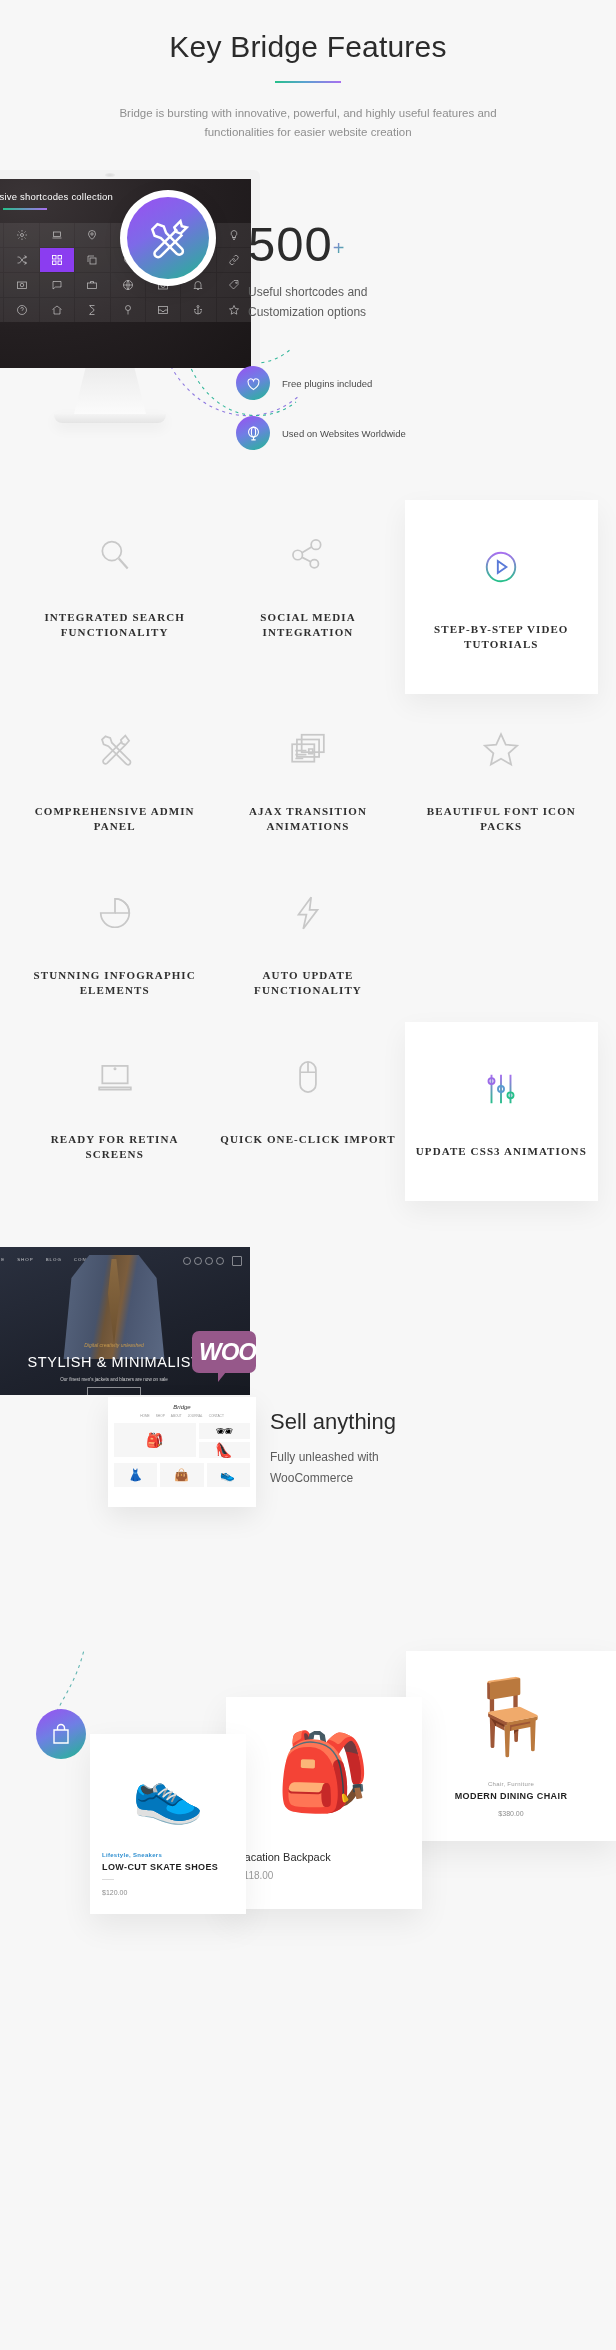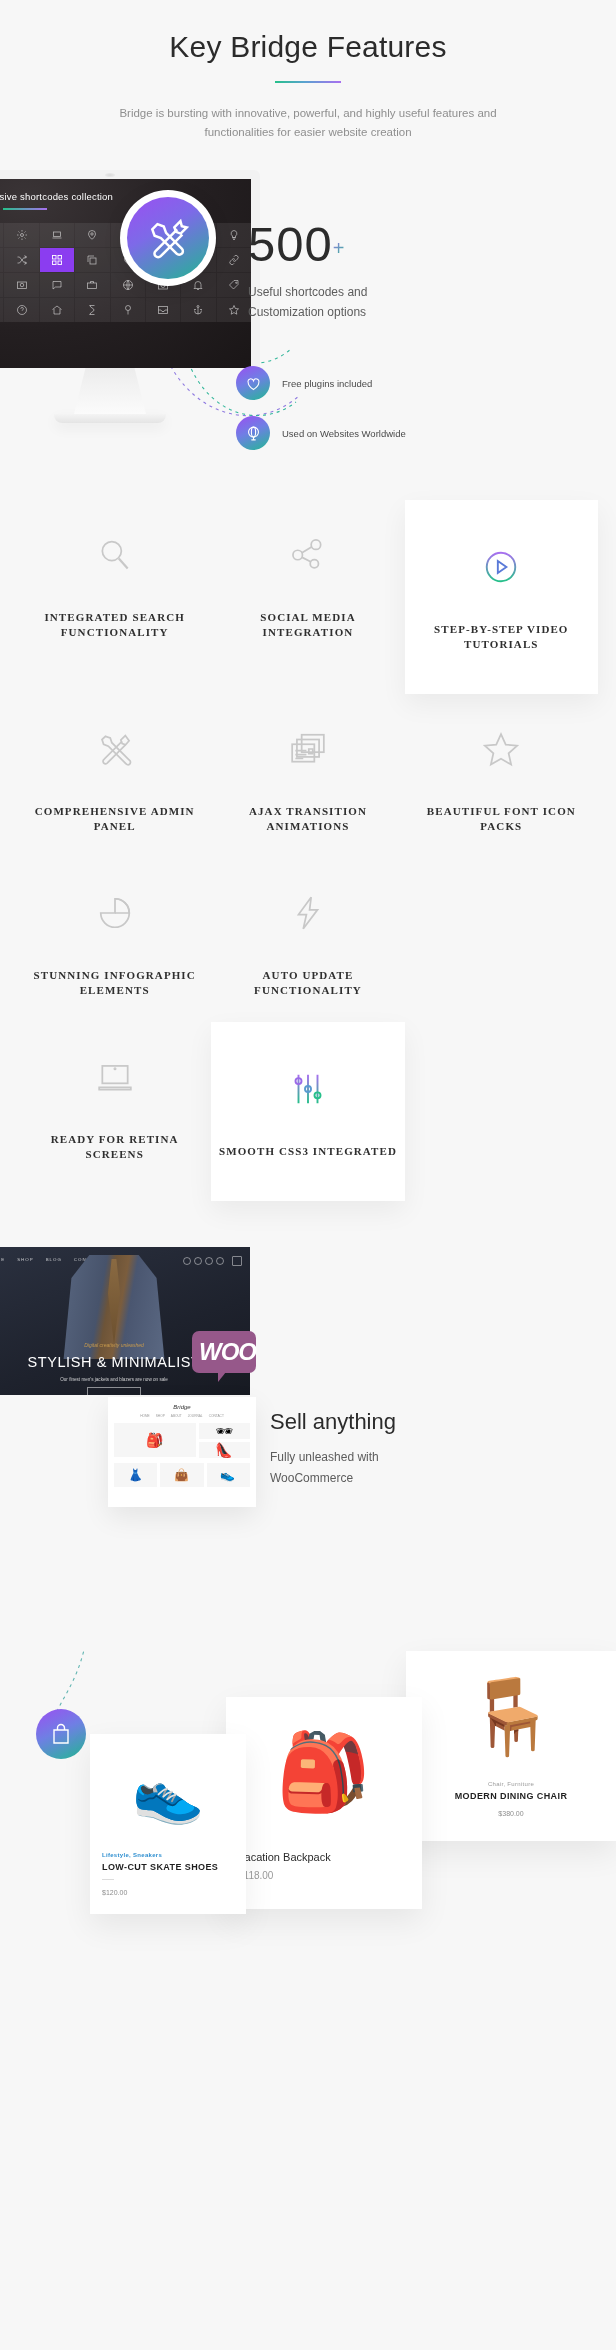--- a/index.html
+++ b/index.html
@@ -619,37 +619,46 @@
     <div class="frow">
       <div class="fcell">
         <div class="ficon">
           <svg viewBox="0 0 24 24" fill="none" stroke="currentColor" stroke-width="1.1">
               <rect x="4" y="5" width="16" height="11"></rect>
               <path d="M2 18.5h20v1.5H2z"></path>
               <circle cx="12" cy="6.8" r=".4"></circle>
             </svg>
         </div>
         <div class="flabel">READY FOR RETINA SCREENS</div>
+      </div>
+      <div class="fcell">
+        <div class="ficon">
+          <svg viewBox="0 0 24 24" fill="none" stroke="currentColor" stroke-width="1.1">
+              <rect x="7" y="2.5" width="10" height="19" rx="5"></rect>
+              <path d="M7 9h10M12 2.5V9"></path>
+            </svg>
+        </div>
+        <div class="flabel">QUICK ONE-CLICK IMPORT</div>
       </div>
       <div class="fcell card tall">
         <div class="ficon">
           <svg viewBox="0 0 24 24" fill="none" stroke-width="1.2">
             <defs>
               <linearGradient id="gs1" x1="0" y1="0" x2="0" y2="1">
                   <stop offset="0%" stop-color="#a86ff0"></stop>
                   <stop offset="100%" stop-color="#26c08a"></stop>
                 </linearGradient>
             </defs>
             <path d="M6 3v18M12 3v18M18 3v18" stroke="url(#gs1)"></path>
             <circle cx="6" cy="7" r="1.9" stroke="#9b6ae8" fill="none"></circle>
             <circle cx="12" cy="12" r="1.9" stroke="#5a9bd0" fill="none"></circle>
             <circle cx="18" cy="16" r="1.9" stroke="#26c08a" fill="none"></circle>
           </svg>
         </div>
-        <div class="flabel">SMOOTH CSS3 INTEGRATED</div>
+        <div class="flabel">UPDATE CSS3 ANIMATIONS</div>
       </div>
     </div>
   </div>
 
   <div class="woo">
 
     <div class="hero-shot">
       <div class="hero-nav">
         <span>HOME</span>
         <span>SHOP</span>

